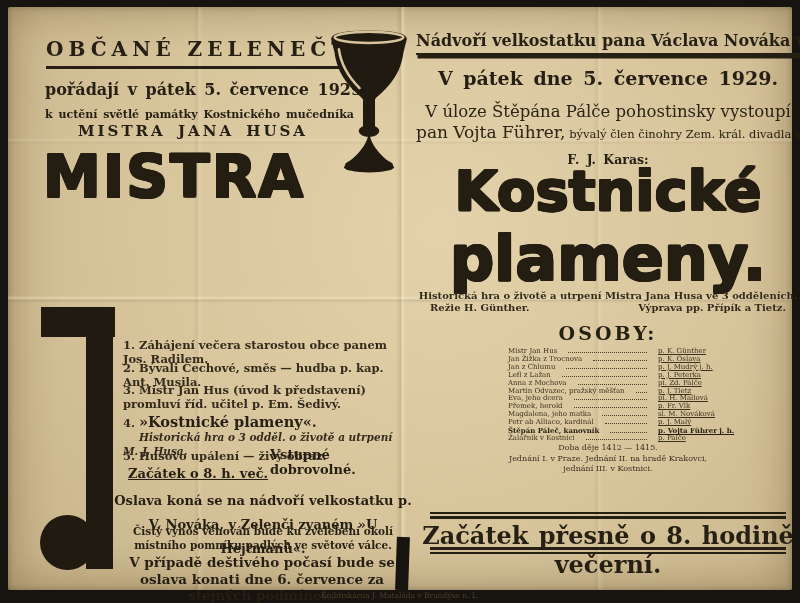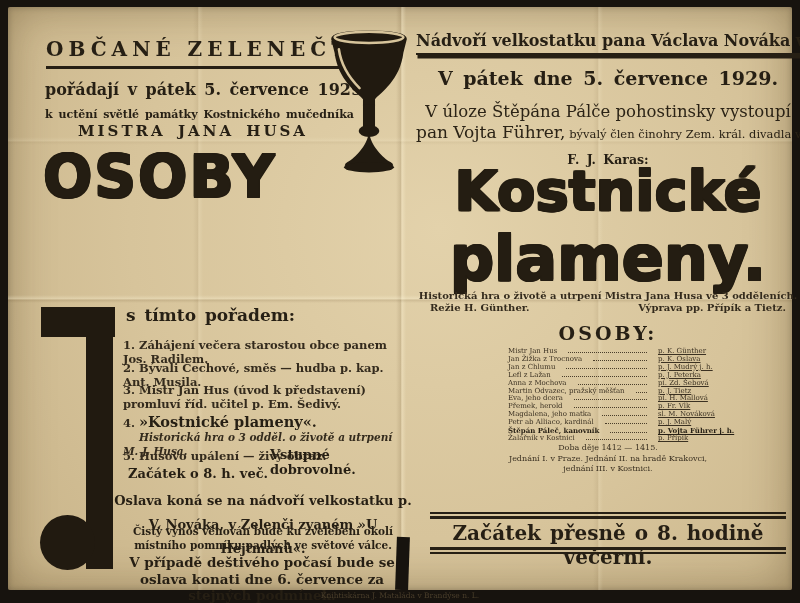--- a/index.html
+++ b/index.html
@@ -32,21 +32,21 @@
   #lp-title1{top:141px;left:5px;font-size:58px;letter-spacing:2px;}
   #lp-title2{top:206px;left:5px;font-size:74px;}
   
   .note-arm{left:3px;top:300px;width:74px;height:30px;background:#211a10;}
   .note-bar{left:48px;top:300px;width:27px;height:262px;background:#211a10;}
   .note-dot{left:2px;top:508px;width:55px;height:55px;border-radius:50%;background:#211a10;}
   #lp-proghead{top:298px;left:88px;font-size:17px;word-spacing:3px;}
   .pitem{left:85px;width:288px;font-size:11.5px;font-weight:bold;color:#342b1d;line-height:14px;}
   .pitem .num{display:inline-block;width:16px;}
   #p4-main{font-size:14.5px;color:#261f14;}
-  #lp-start{top:459px;left:90px;font-size:13px;}
+  #lp-start{top:459px;left:90px;font-size:13px;text-decoration:underline;}
   #lp-entry{top:440px;left:232px;font-size:13px;}
   #lp-venue{top:482px;left:75px;width:300px;text-align:center;font-size:13px;line-height:24px;}
   #lp-proceeds{top:517px;left:75px;width:300px;text-align:center;font-size:10.5px;line-height:14px;}
   #lp-rain{top:547px;left:70px;width:308px;text-align:center;font-size:13.5px;line-height:16.5px;}
   
   #chalice{left:288px;top:20px;width:86px;height:148px;}
   
   #rp{position:absolute;left:408px;top:0;width:384px;height:100%;}
   #rp-venue{top:24px;font-size:16px;}
   #rp-venue span{display:inline-block;border-bottom:2px solid #261f14;box-shadow:0 5px 0 -1.5px #261f14;
@@ -66,21 +66,21 @@
   .crow{display:flex;align-items:baseline;font-size:7px;line-height:7.9px;color:#3b3122;white-space:nowrap;gap:8px;}
   .crow .dots{flex:1;border-bottom:1.5px dotted #4a3e2b;margin:0 3px 2px 3px;min-width:8px;}
   .crow .actor{width:78px;text-align:left;text-decoration:underline;}
   .crow.bold{font-weight:bold;color:#261f14;}
   #rp-era{top:436px;font-size:8px;color:#3b3122;}
   #rp-acts1{top:447px;font-size:8px;color:#3b3122;}
   #rp-acts2{top:457px;font-size:8px;color:#3b3122;}
   .rule{position:absolute;left:14px;right:14px;background:#261f14;}
   #rule-t1{top:505px;height:1.5px;}
   #rule-t2{top:509px;height:3px;}
-  #rp-banner{top:514px;font-size:20px;word-spacing:2px;}
+  #rp-banner{top:514px;font-size:24px;word-spacing:2px;}
   #rule-b1{top:540px;height:3px;}
   #rule-b2{top:545px;height:1.5px;}
   #rp-costume{top:558px;font-size:12px;}
   #imprint{top:584px;left:0;right:0;text-align:center;font-size:7.5px;color:#4a3e2b;}
 </style>
 </head>
 <body>
 
 <div id="stage">
   <div id="paper">
@@ -103,27 +103,26 @@
           <path fill="#211a10" d="M6,14 Q6,4 50,4 Q94,4 94,14 L90,30 C86,62 64,76 57,84 L57,92 L43,92 L43,84 C36,76 14,62 10,30 Z"></path>
           <ellipse cx="50" cy="12" rx="40" ry="6.5" fill="none" stroke="#d7c49b" stroke-width="3"></ellipse>
           <path d="M15,26 C18,48 30,62 39,71" fill="none" stroke="#d7c49b" stroke-width="3" stroke-linecap="round"></path>
           <rect x="43" y="90" width="14" height="28" fill="#211a10"></rect>
           <ellipse cx="50" cy="121" rx="12" ry="7" fill="#211a10"></ellipse>
           <path fill="#211a10" d="M50,122 C48,138 34,152 25,157 Q19,161 25,163 L75,163 Q81,161 75,157 C66,152 52,138 50,122 Z"></path>
           <ellipse cx="50" cy="163" rx="29" ry="6" fill="#211a10"></ellipse>
         </svg>
       </div>
 
-      <div class="abs display" id="lp-title1">OSOBY</div>
+      <div class="abs display" id="lp-title1">MISTRA</div>
 
       <div class="abs note-arm"></div>
       <div class="abs note-bar"></div>
       <div class="abs note-dot"></div>
 
-      <div class="abs serifb" id="lp-proghead">s tímto pořadem:</div>
 
       <div class="abs pitem" style="top:331px;"><span class="num">1.</span><span>Záhájení večera starostou obce panem Jos. Radilem.</span></div>
       <div class="abs pitem" style="top:354px;"><span class="num">2.</span><span>Bývali Čechové, směs — hudba p. kap. Ant. Musila.</span></div>
       <div class="abs pitem" style="top:376px;"><span class="num">3.</span><span>Mistr Jan Hus (úvod k představení) promluví říd. učitel p. Em. Šedivý.</span></div>
       <div class="abs pitem" style="top:408px;"><span class="num">4.</span><span id="p4-main">»Kostnické plameny«.</span><br><span class="num"></span><span style="font-size:10.5px;font-style:italic;">Historická hra o 3 odděl. o životě a utrpení M. J. Husa.</span></div>
       <div class="abs pitem" style="top:442px;"><span class="num">5.</span><span>Husovo upálení — živý obraz.</span></div>
 
       <div class="abs serifb" id="lp-start">Začátek o 8. h. več.</div>
       <div class="abs serifb" id="lp-entry">Vstupné dobrovolné.</div>
       <div class="abs serifb" id="lp-venue">Oslava koná se na nádvoří velkostatku p. V. Nováka, v Zelenči zvaném »U Hejtmanů«.</div>
@@ -161,21 +160,21 @@
             <span class="actor">p. J. Mudrý j. h.</span>
           </div>
         <div class="crow">
             <span>Lefl z Lažan</span>
             <span class="dots"></span>
             <span class="actor">p. J. Peterka</span>
           </div>
         <div class="crow">
             <span>Anna z Mochova</span>
             <span class="dots"></span>
-            <span class="actor">pí. Zd. Šebová</span>
+            <span class="actor">pí. Zd. Pálče</span>
           </div>
         <div class="crow">
             <span>Martin Odvazec, pražský měšťan</span>
             <span class="dots"></span>
             <span class="actor">p. J. Tietz</span>
           </div>
         <div class="crow">
             <span>Eva, jeho dcera</span>
             <span class="dots"></span>
             <span class="actor">pí. H. Mallová</span>
@@ -196,21 +195,21 @@
             <span class="actor">p. J. Malý</span>
           </div>
         <div class="crow bold">
             <span>Štěpán Páleč, kanovník</span>
             <span class="dots"></span>
             <span class="actor">p. Vojta Führer j. h.</span>
           </div>
         <div class="crow">
             <span>Žalářník v Kostnici</span>
             <span class="dots"></span>
-            <span class="actor">p. Přípík</span>
+            <span class="actor">p. Pálče</span>
           </div>
       </div>
 
       <div class="abs ctr" id="rp-era">Doba děje 1412 — 1415.</div>
       <div class="abs ctr" id="rp-acts1">Jednání I. v Praze.  Jednání II. na hradě Krakovci,</div>
       <div class="abs ctr" id="rp-acts2">jednání III. v Kostnici.</div>
 
       <div class="rule" id="rule-t1"></div>
       <div class="rule" id="rule-t2"></div>
       <div class="abs ctr serifb" id="rp-banner">Začátek přesně o 8. hodině večerní.</div>

